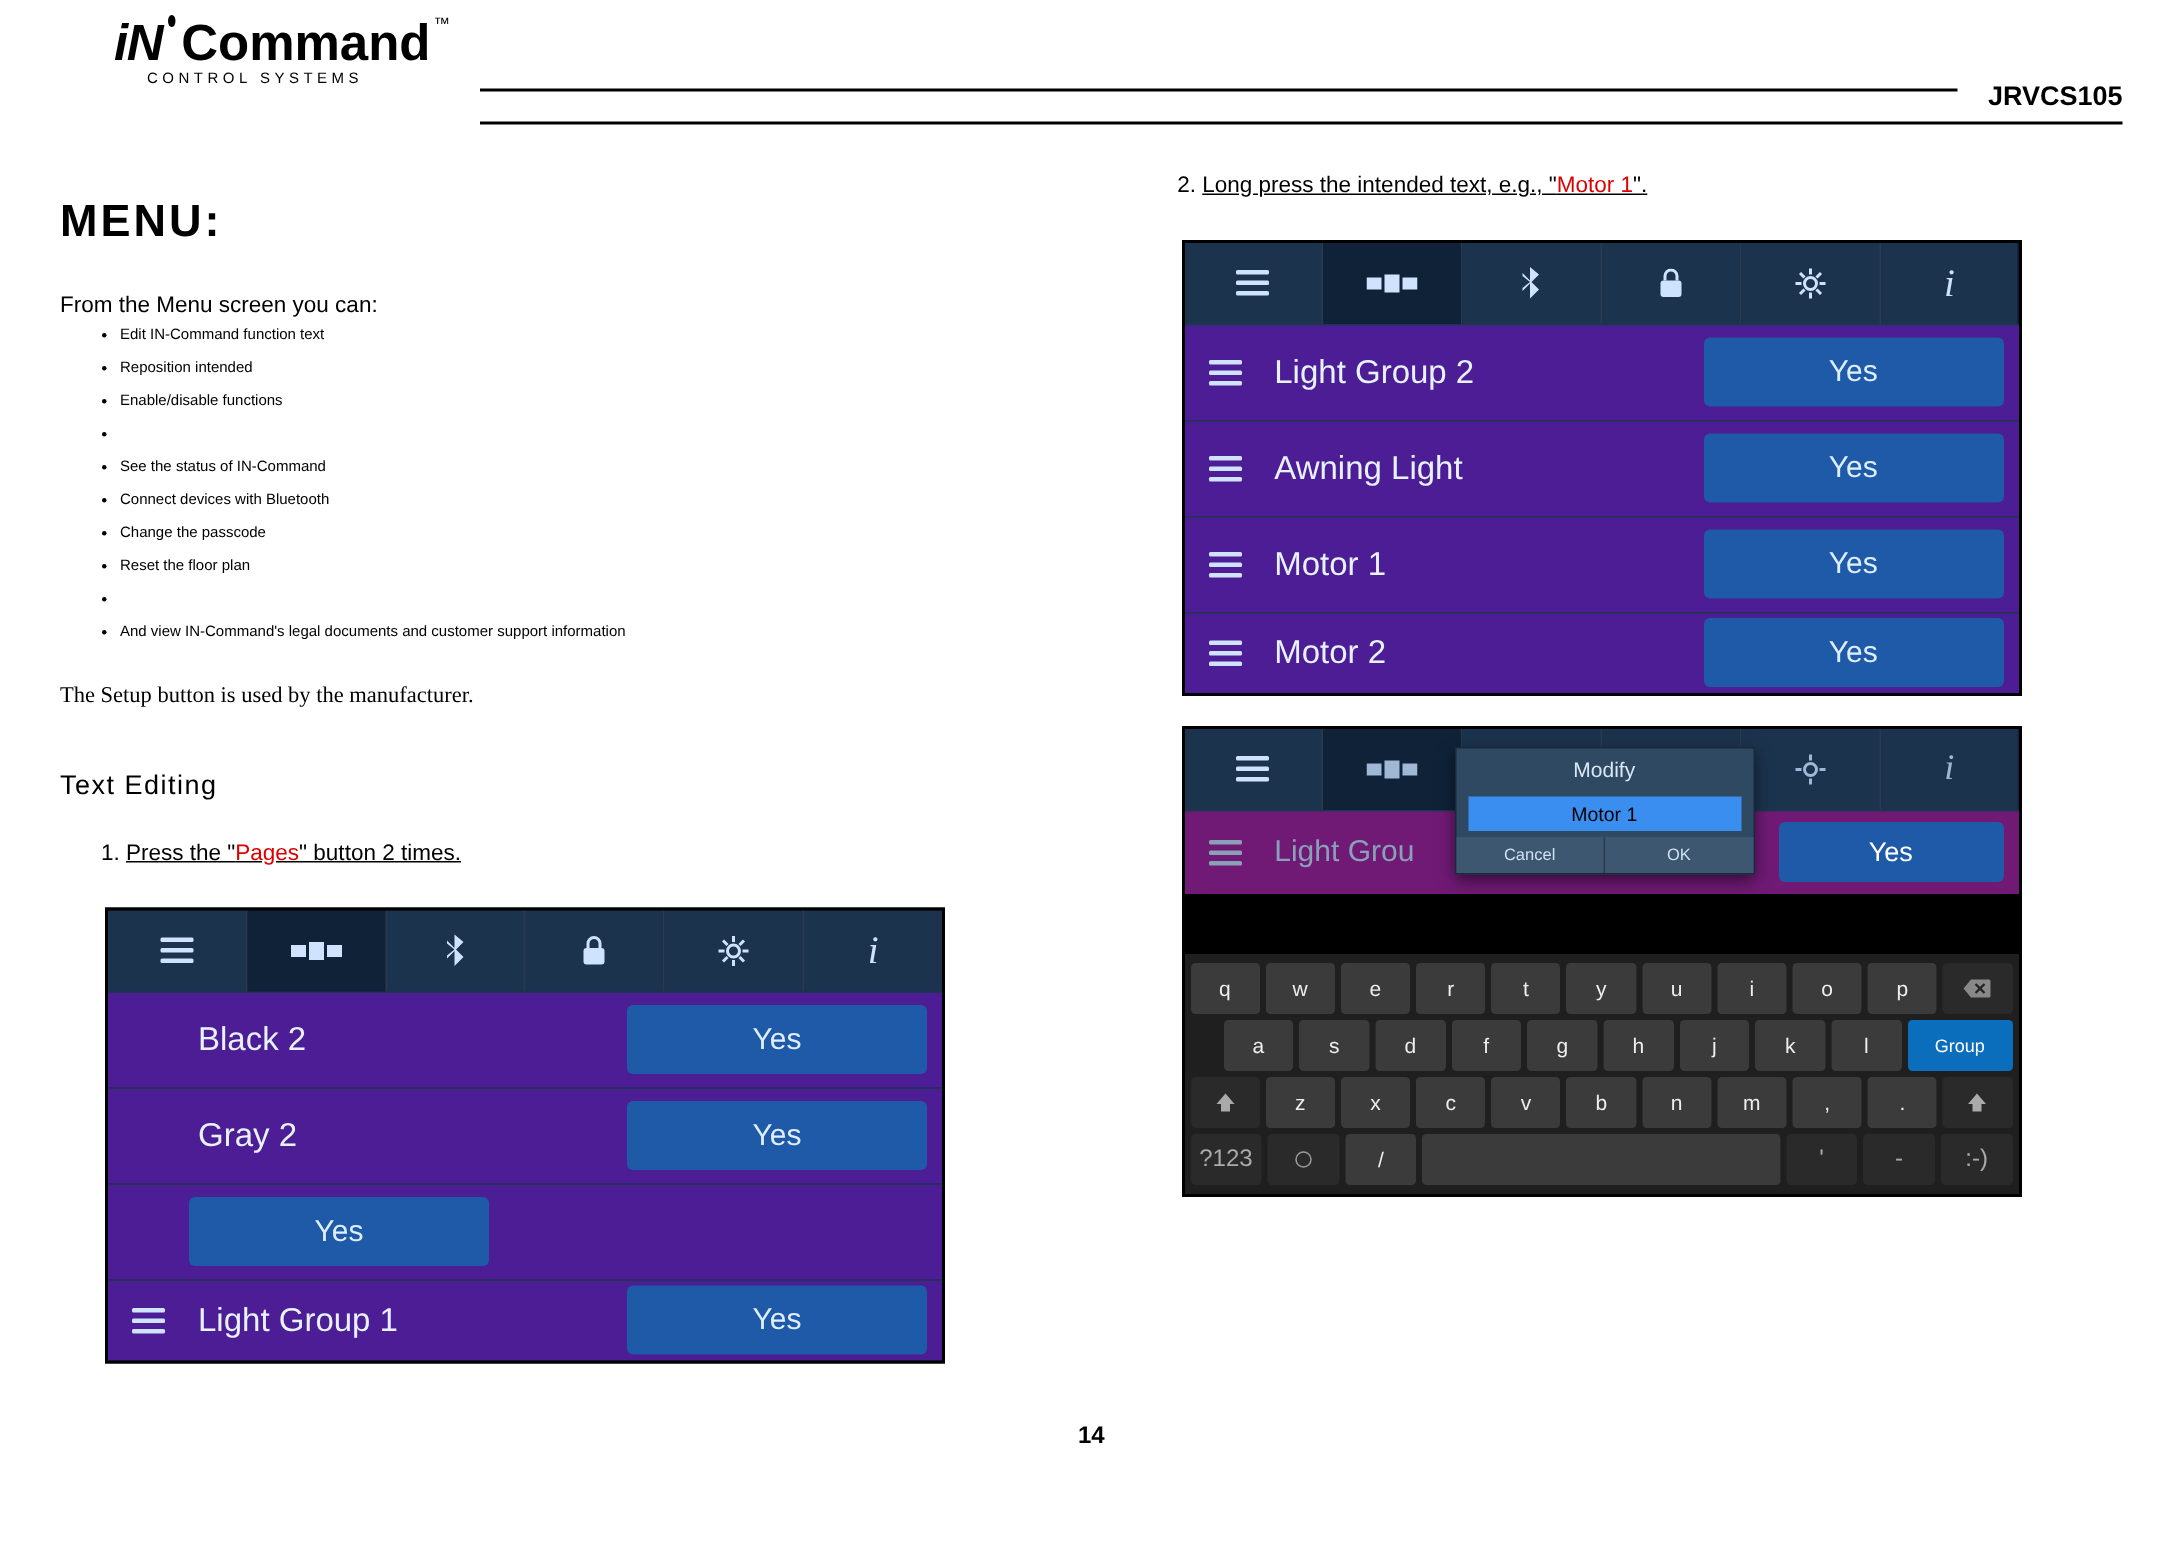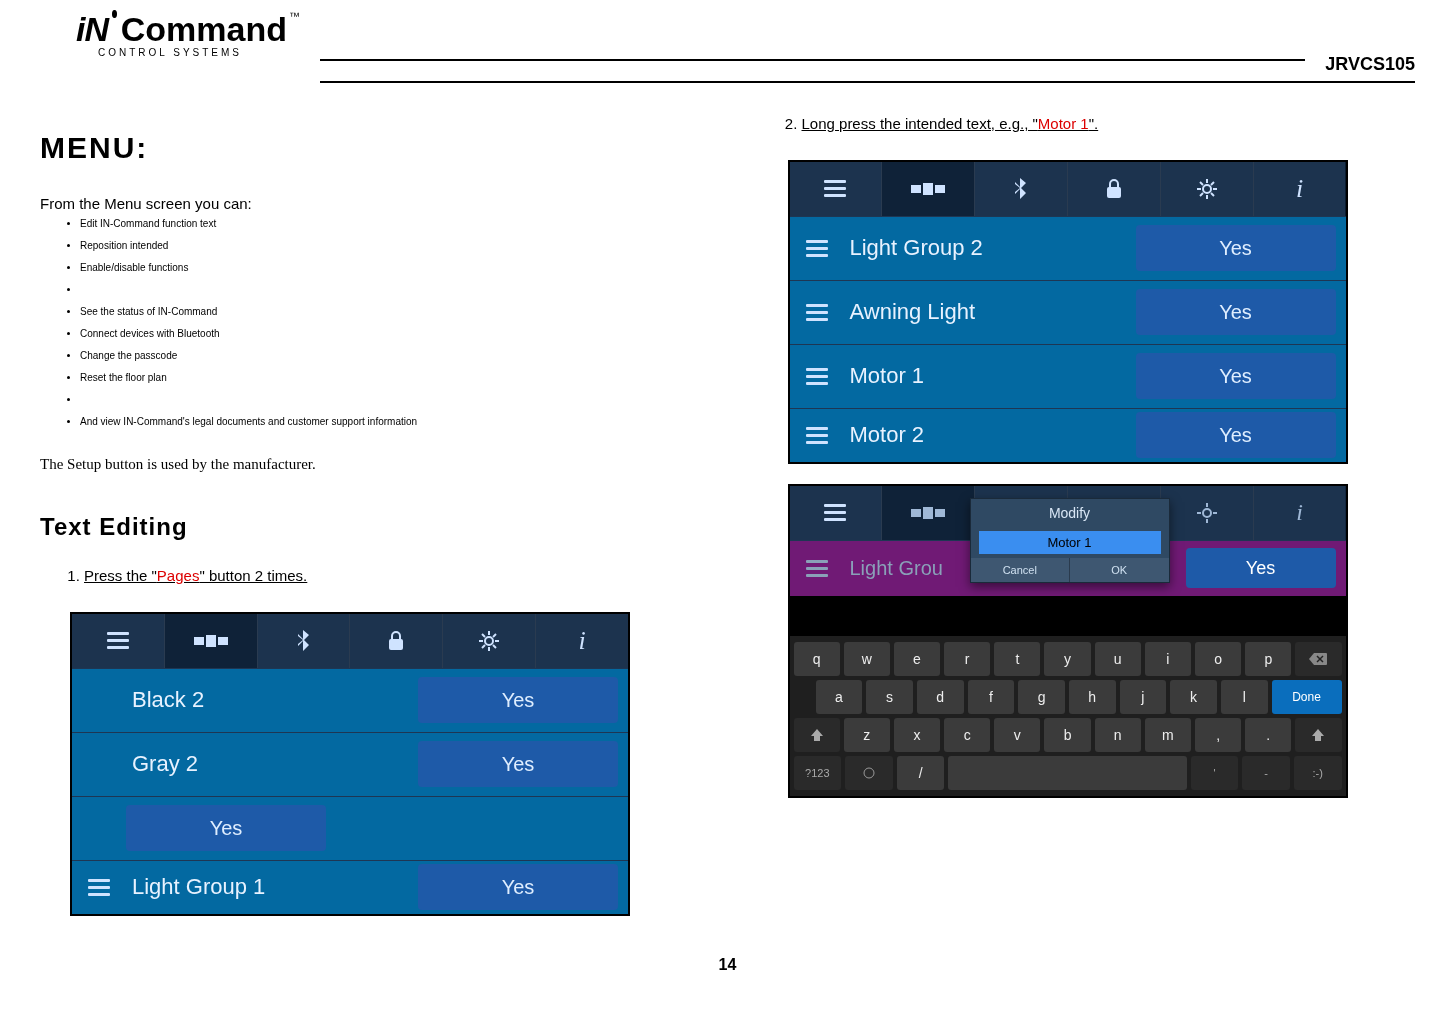--- a/index.html
+++ b/index.html
@@ -54,21 +54,21 @@
   h1.menu-title {
     font-size: 30px;
     letter-spacing: 2px;
     margin: 18px 0 30px 0;
   }
   .intro { font-size: 15px; margin-bottom: 6px; }
   ul.menu-bullets { margin: 6px 0 24px 40px; padding:0; }
   ul.menu-bullets li { font-size: 10px; margin: 6px 0; min-height: 16px; }
   ul.menu-bullets li.empty { list-style: disc; }
   .note-p { font-size: 15px; margin: 24px 0 40px 0; font-family: Liberation Serif, serif; }
-  h3.text-editing { font-size: 24px; letter-spacing: 1px; margin: 16px 0 24px 0; font-weight:bold;}
+  h3.text-editing { font-size: 18px; letter-spacing: 1px; margin: 16px 0 24px 0; font-weight:normal;}
   ol.steps { margin: 0 0 24px 24px; padding:0 20px;text-decoration:underline; }
   ol.steps li { font-size: 15px; line-height:1.5; margin-bottom: 8px;}
   .red { color: #d00; }
   em.note-line { font-style: italic; font-weight: bold; }
 
   
   .shot {
     border: 2px solid #000;
     background: #0a1b2e;
     margin: 20px 0 20px 30px;
@@ -89,21 +89,21 @@
     background: #1c334e;
   }
   .topbar .tab.dark { background:#0f2238; }
   .topbar .tab:last-child { border-right:none; }
   .topbar svg { fill:#cfe3ff; }
   .list-row {
     display:flex;
     align-items:center;
     height: 64px;
     border-top: 1px solid #1e3653;
-    background: #0369a1;
+    background: #4c1d95;
   }
   .list-row .drag {
     width: 54px;
     display:flex;
     align-items:center;
     justify-content:center;
   }
   .list-row .drag.hidden { visibility:hidden; }
   .list-row .label {
     flex:1;
@@ -166,21 +166,21 @@
     background:#3b3b3b;
     height:34px;
     border-radius:3px;
     display:flex;
     align-items:center;
     justify-content:center;
     font-size:14px;
     color:#eee;
     min-width:0;
   }
-  .key.dark { background:#2a2a2a; color:#aaa; font-size:11px;}
+  .key.dark { background:#2a2a2a; color:#aaa; font-size:16px;}
   .key.wide15 { flex:1.5; }
   .key.wide5 { flex:5; }
   .key.done { background:#0a6ebd; color:#fff; font-size:12px;}
   .key.bksp svg { fill:#ccc;}
   .krow.indent { padding:0 22px 0 22px; }
   .krow.indent .key.done { margin-right:-22px; }
 
   .page-num {
     text-align:center;
     font-weight:bold;
@@ -492,21 +492,21 @@
           <div class="krow indent">
             <div class="key">a</div>
             <div class="key">s</div>
             <div class="key">d</div>
             <div class="key">f</div>
             <div class="key">g</div>
             <div class="key">h</div>
             <div class="key">j</div>
             <div class="key">k</div>
             <div class="key">l</div>
-            <div class="key done wide15">Done</div>
+            <div class="key done wide15">Group</div>
           </div>
           <div class="krow">
             <div class="key dark">
                 <svg width="14" height="14" viewBox="0 0 14 14">
                   <path d="M7 1 L13 8 H10 V13 H4 V8 H1 Z" fill="#aaa"></path>
                 </svg>
               </div>
             <div class="key">z</div>
             <div class="key">x</div>
             <div class="key">c</div>

